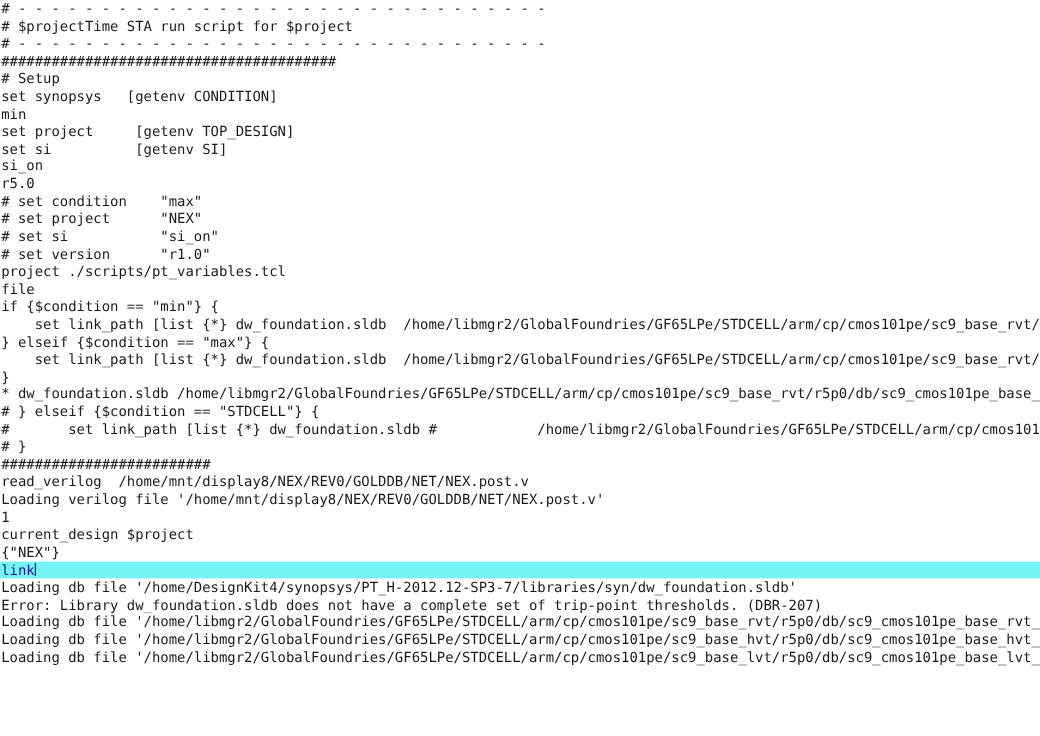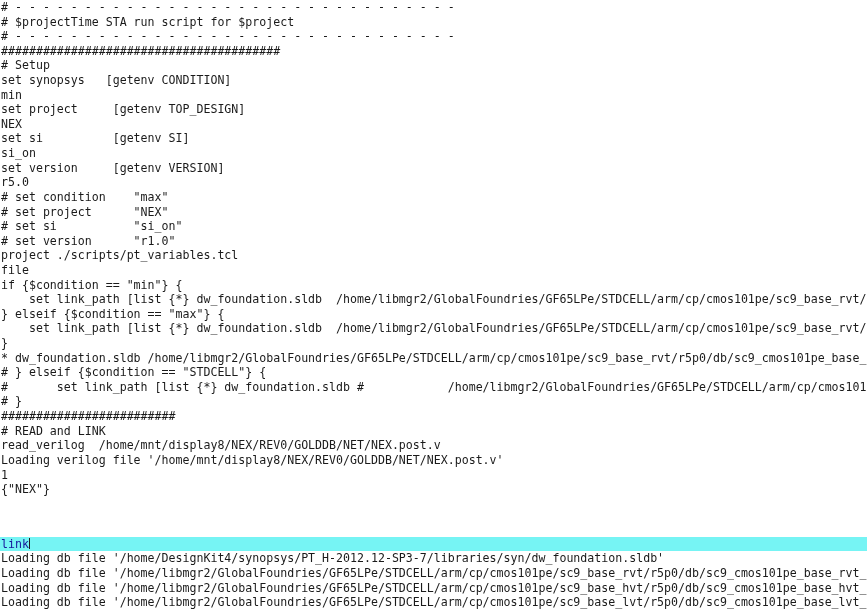--- a/index.html
+++ b/index.html
@@ -33,21 +33,20 @@
     color: #1a1a1a;
     letter-spacing: 0px;
     overflow: hidden;
     padding-left: 1px;
     box-sizing: border-box;
   }
   .line.highlight {
     background: #76f4f4;
     color: #16169c;
     width: 867px;
-    margin-top: 40px;
   }
   .cursor {
     display: inline-block;
     width: 1px;
     height: 11px;
     background: #202020;
     vertical-align: -1px;
     margin-left: 0px;
   }
 </style>
@@ -56,44 +55,43 @@
 
 <div id="terminal" style="background: rgb(255, 255, 255);">
     <div class="line"># - - - - - - - - - - - - - - - - - - - - - - - - - - - - - - - -</div>
     <div class="line"># $projectTime STA run script for $project</div>
     <div class="line"># - - - - - - - - - - - - - - - - - - - - - - - - - - - - - - - -</div>
     <div class="line">########################################</div>
     <div class="line"># Setup</div>
     <div class="line">set synopsys   [getenv CONDITION]</div>
     <div class="line">min</div>
     <div class="line">set project     [getenv TOP_DESIGN]</div>
-    <div class="line">NEX</div>
     <div class="line">set si          [getenv SI]</div>
     <div class="line">si_on</div>
-    <div class="line">set version     [getenv VERSION]</div>
     <div class="line">r5.0</div>
     <div class="line"># set condition    "max"</div>
     <div class="line"># set project      "NEX"</div>
     <div class="line"># set si           "si_on"</div>
     <div class="line"># set version      "r1.0"</div>
     <div class="line">project ./scripts/pt_variables.tcl</div>
     <div class="line">file</div>
     <div class="line">if {$condition == "min"} {</div>
     <div class="line">    set link_path [list {*} dw_foundation.sldb  /home/libmgr2/GlobalFoundries/GF65LPe/STDCELL/arm/cp/cmos101pe/sc9_base_rvt/r5p0/db/sc9_cmos101pe_base_rvt_ss_nominal</div>
     <div class="line">} elseif {$condition == "max"} {</div>
     <div class="line">    set link_path [list {*} dw_foundation.sldb  /home/libmgr2/GlobalFoundries/GF65LPe/STDCELL/arm/cp/cmos101pe/sc9_base_rvt/r5p0/db/sc9_cmos101pe_base_rvt_ff_nominal</div>
     <div class="line">}</div>
     <div class="line">* dw_foundation.sldb /home/libmgr2/GlobalFoundries/GF65LPe/STDCELL/arm/cp/cmos101pe/sc9_base_rvt/r5p0/db/sc9_cmos101pe_base_rvt_ff_nominal.db</div>
     <div class="line"># } elseif {$condition == "STDCELL"} {</div>
     <div class="line">#       set link_path [list {*} dw_foundation.sldb #            /home/libmgr2/GlobalFoundries/GF65LPe/STDCELL/arm/cp/cmos101pe/sc9_base</div>
     <div class="line"># }</div>
     <div class="line">#########################</div>
-    <div class="line"># READ and LINK</div>
     <div class="line">read_verilog  /home/mnt/display8/NEX/REV0/GOLDDB/NET/NEX.post.v</div>
     <div class="line">Loading verilog file '/home/mnt/display8/NEX/REV0/GOLDDB/NET/NEX.post.v'</div>
     <div class="line">1</div>
+    <div class="line">current_design $project</div>
     <div class="line">{"NEX"}</div>
     <div class="line highlight" style="background: rgb(118, 244, 244); color: rgb(22, 22, 156);">link<span class="cursor"></span></div>
     <div class="line">Loading db file '/home/DesignKit4/synopsys/PT_H-2012.12-SP3-7/libraries/syn/dw_foundation.sldb'</div>
+    <div class="line">Error: Library dw_foundation.sldb does not have a complete set of trip-point thresholds. (DBR-207)</div>
     <div class="line">Loading db file '/home/libmgr2/GlobalFoundries/GF65LPe/STDCELL/arm/cp/cmos101pe/sc9_base_rvt/r5p0/db/sc9_cmos101pe_base_rvt_ff_nominal.db'</div>
     <div class="line">Loading db file '/home/libmgr2/GlobalFoundries/GF65LPe/STDCELL/arm/cp/cmos101pe/sc9_base_hvt/r5p0/db/sc9_cmos101pe_base_hvt_ff_nominal.db'</div>
     <div class="line">Loading db file '/home/libmgr2/GlobalFoundries/GF65LPe/STDCELL/arm/cp/cmos101pe/sc9_base_lvt/r5p0/db/sc9_cmos101pe_base_lvt_ff_nominal.db'</div>
   </div>
 
 </body></html>

